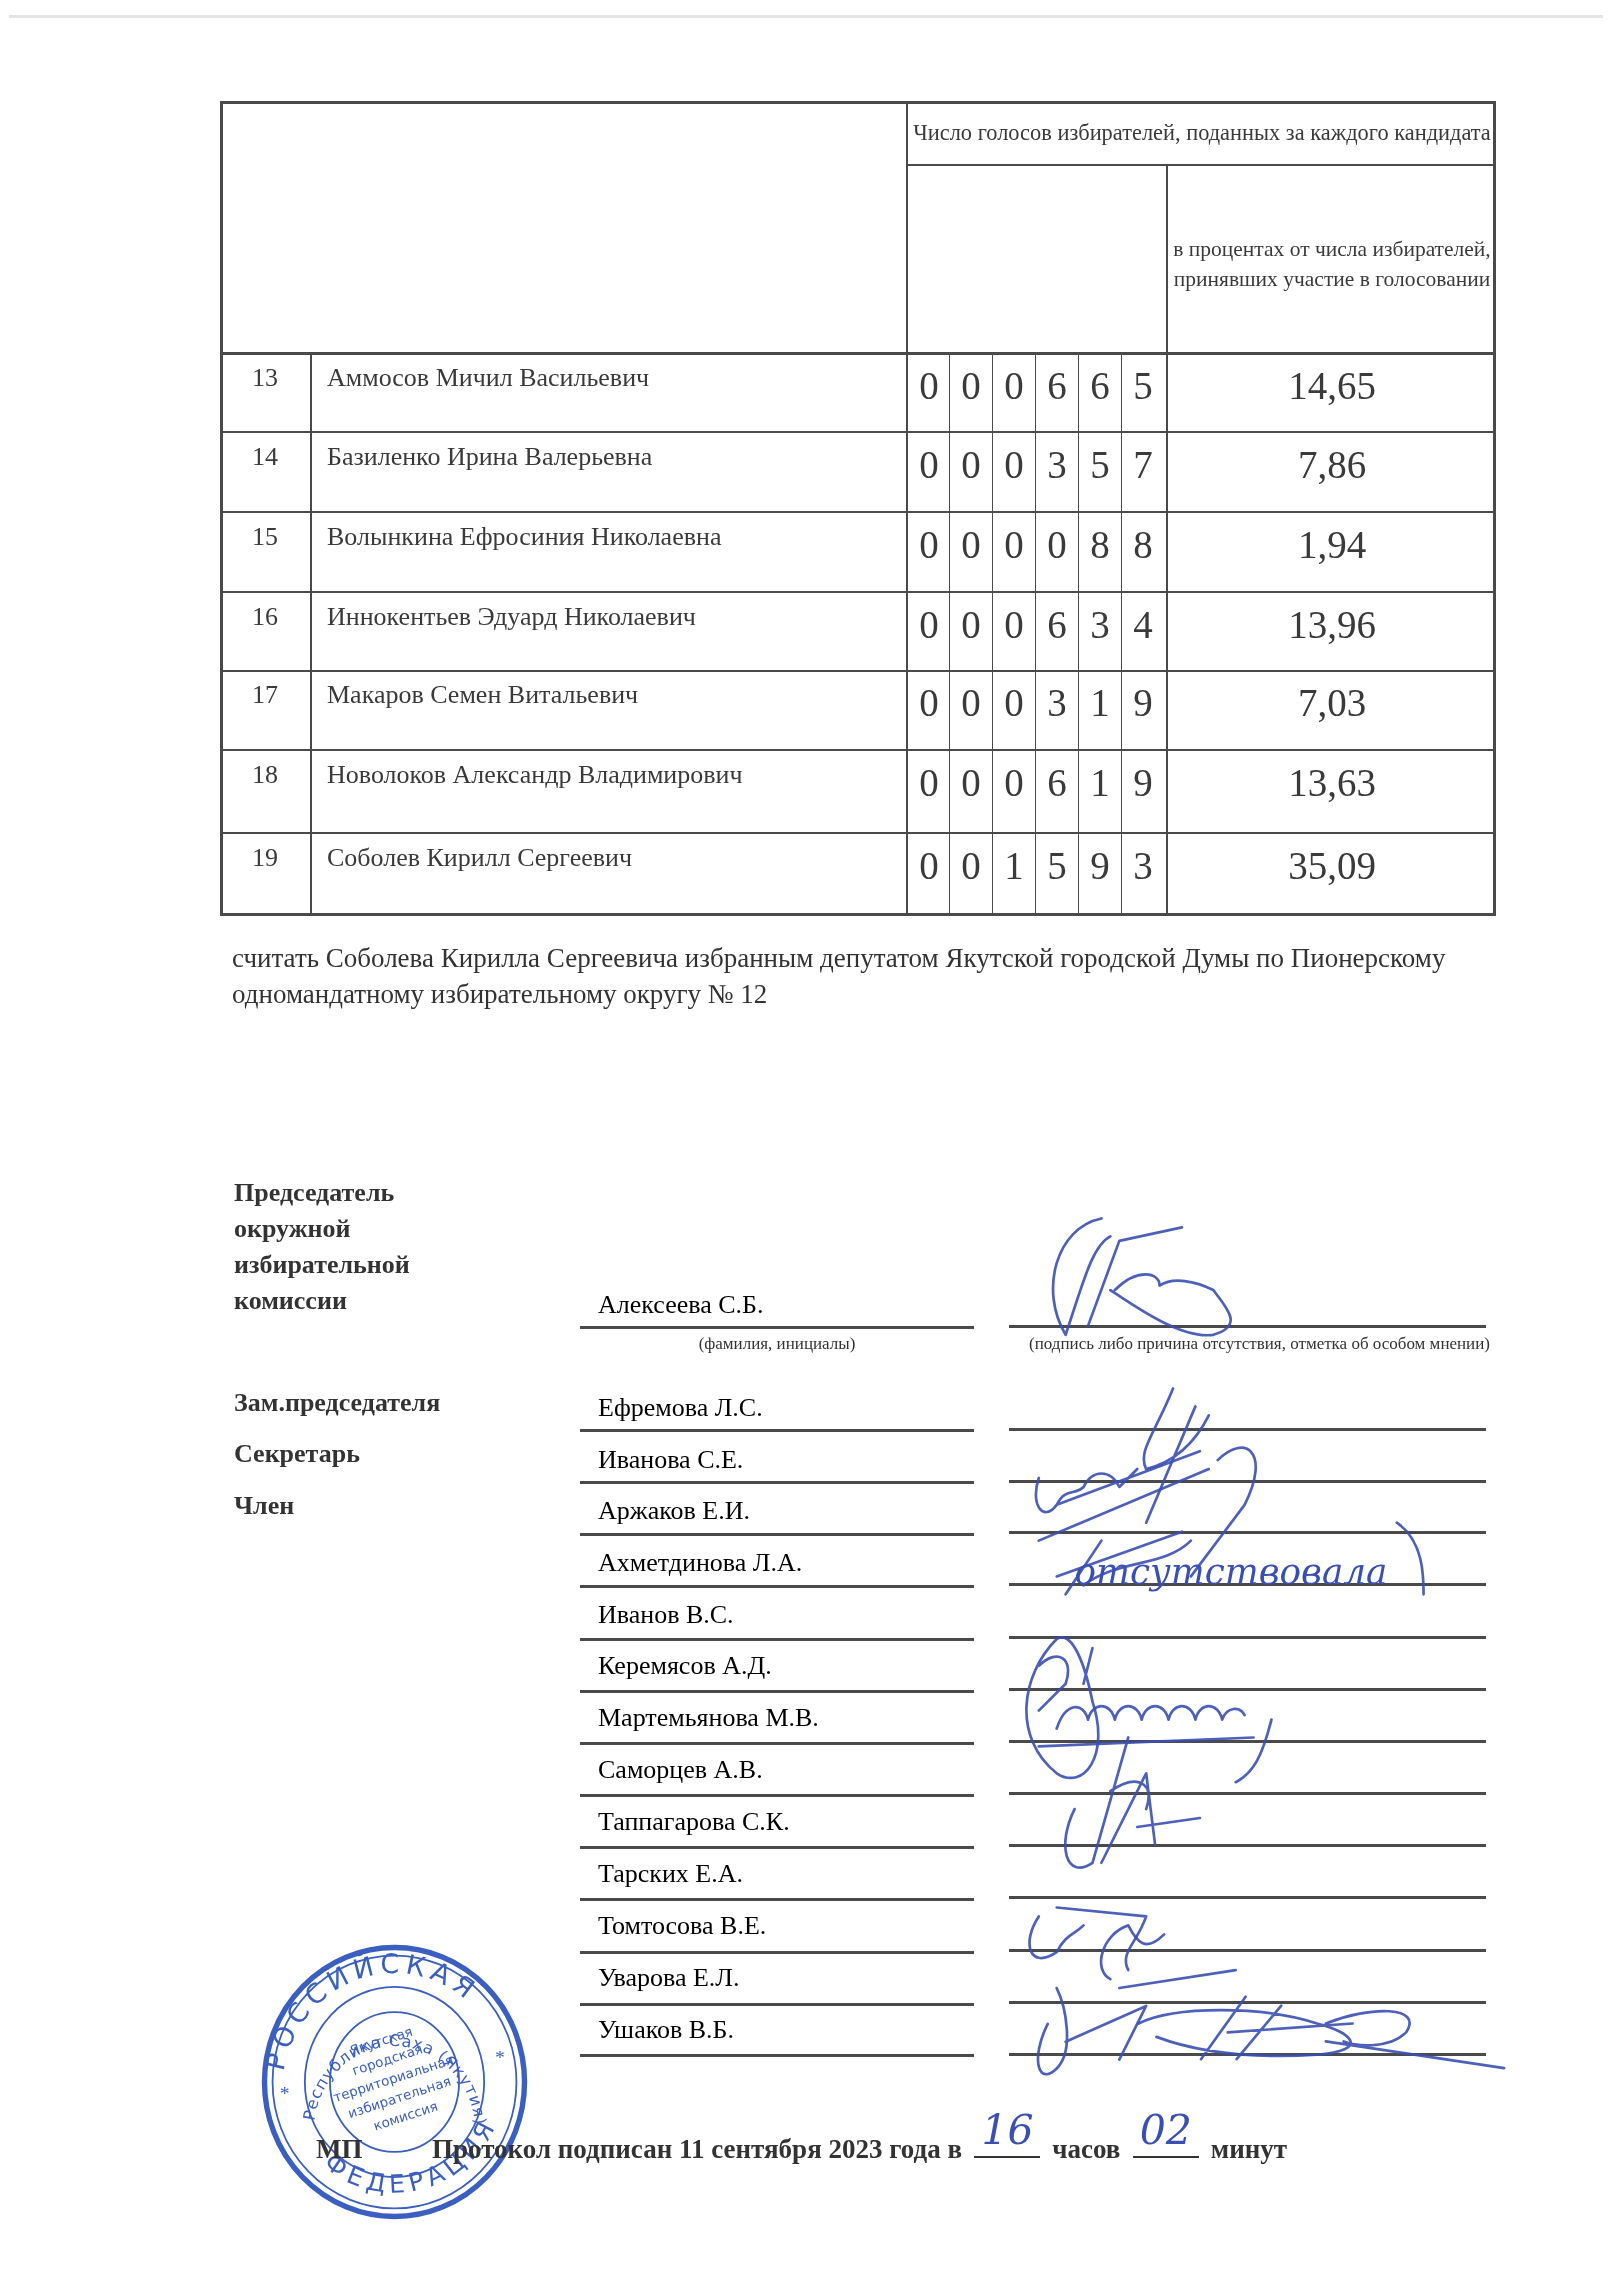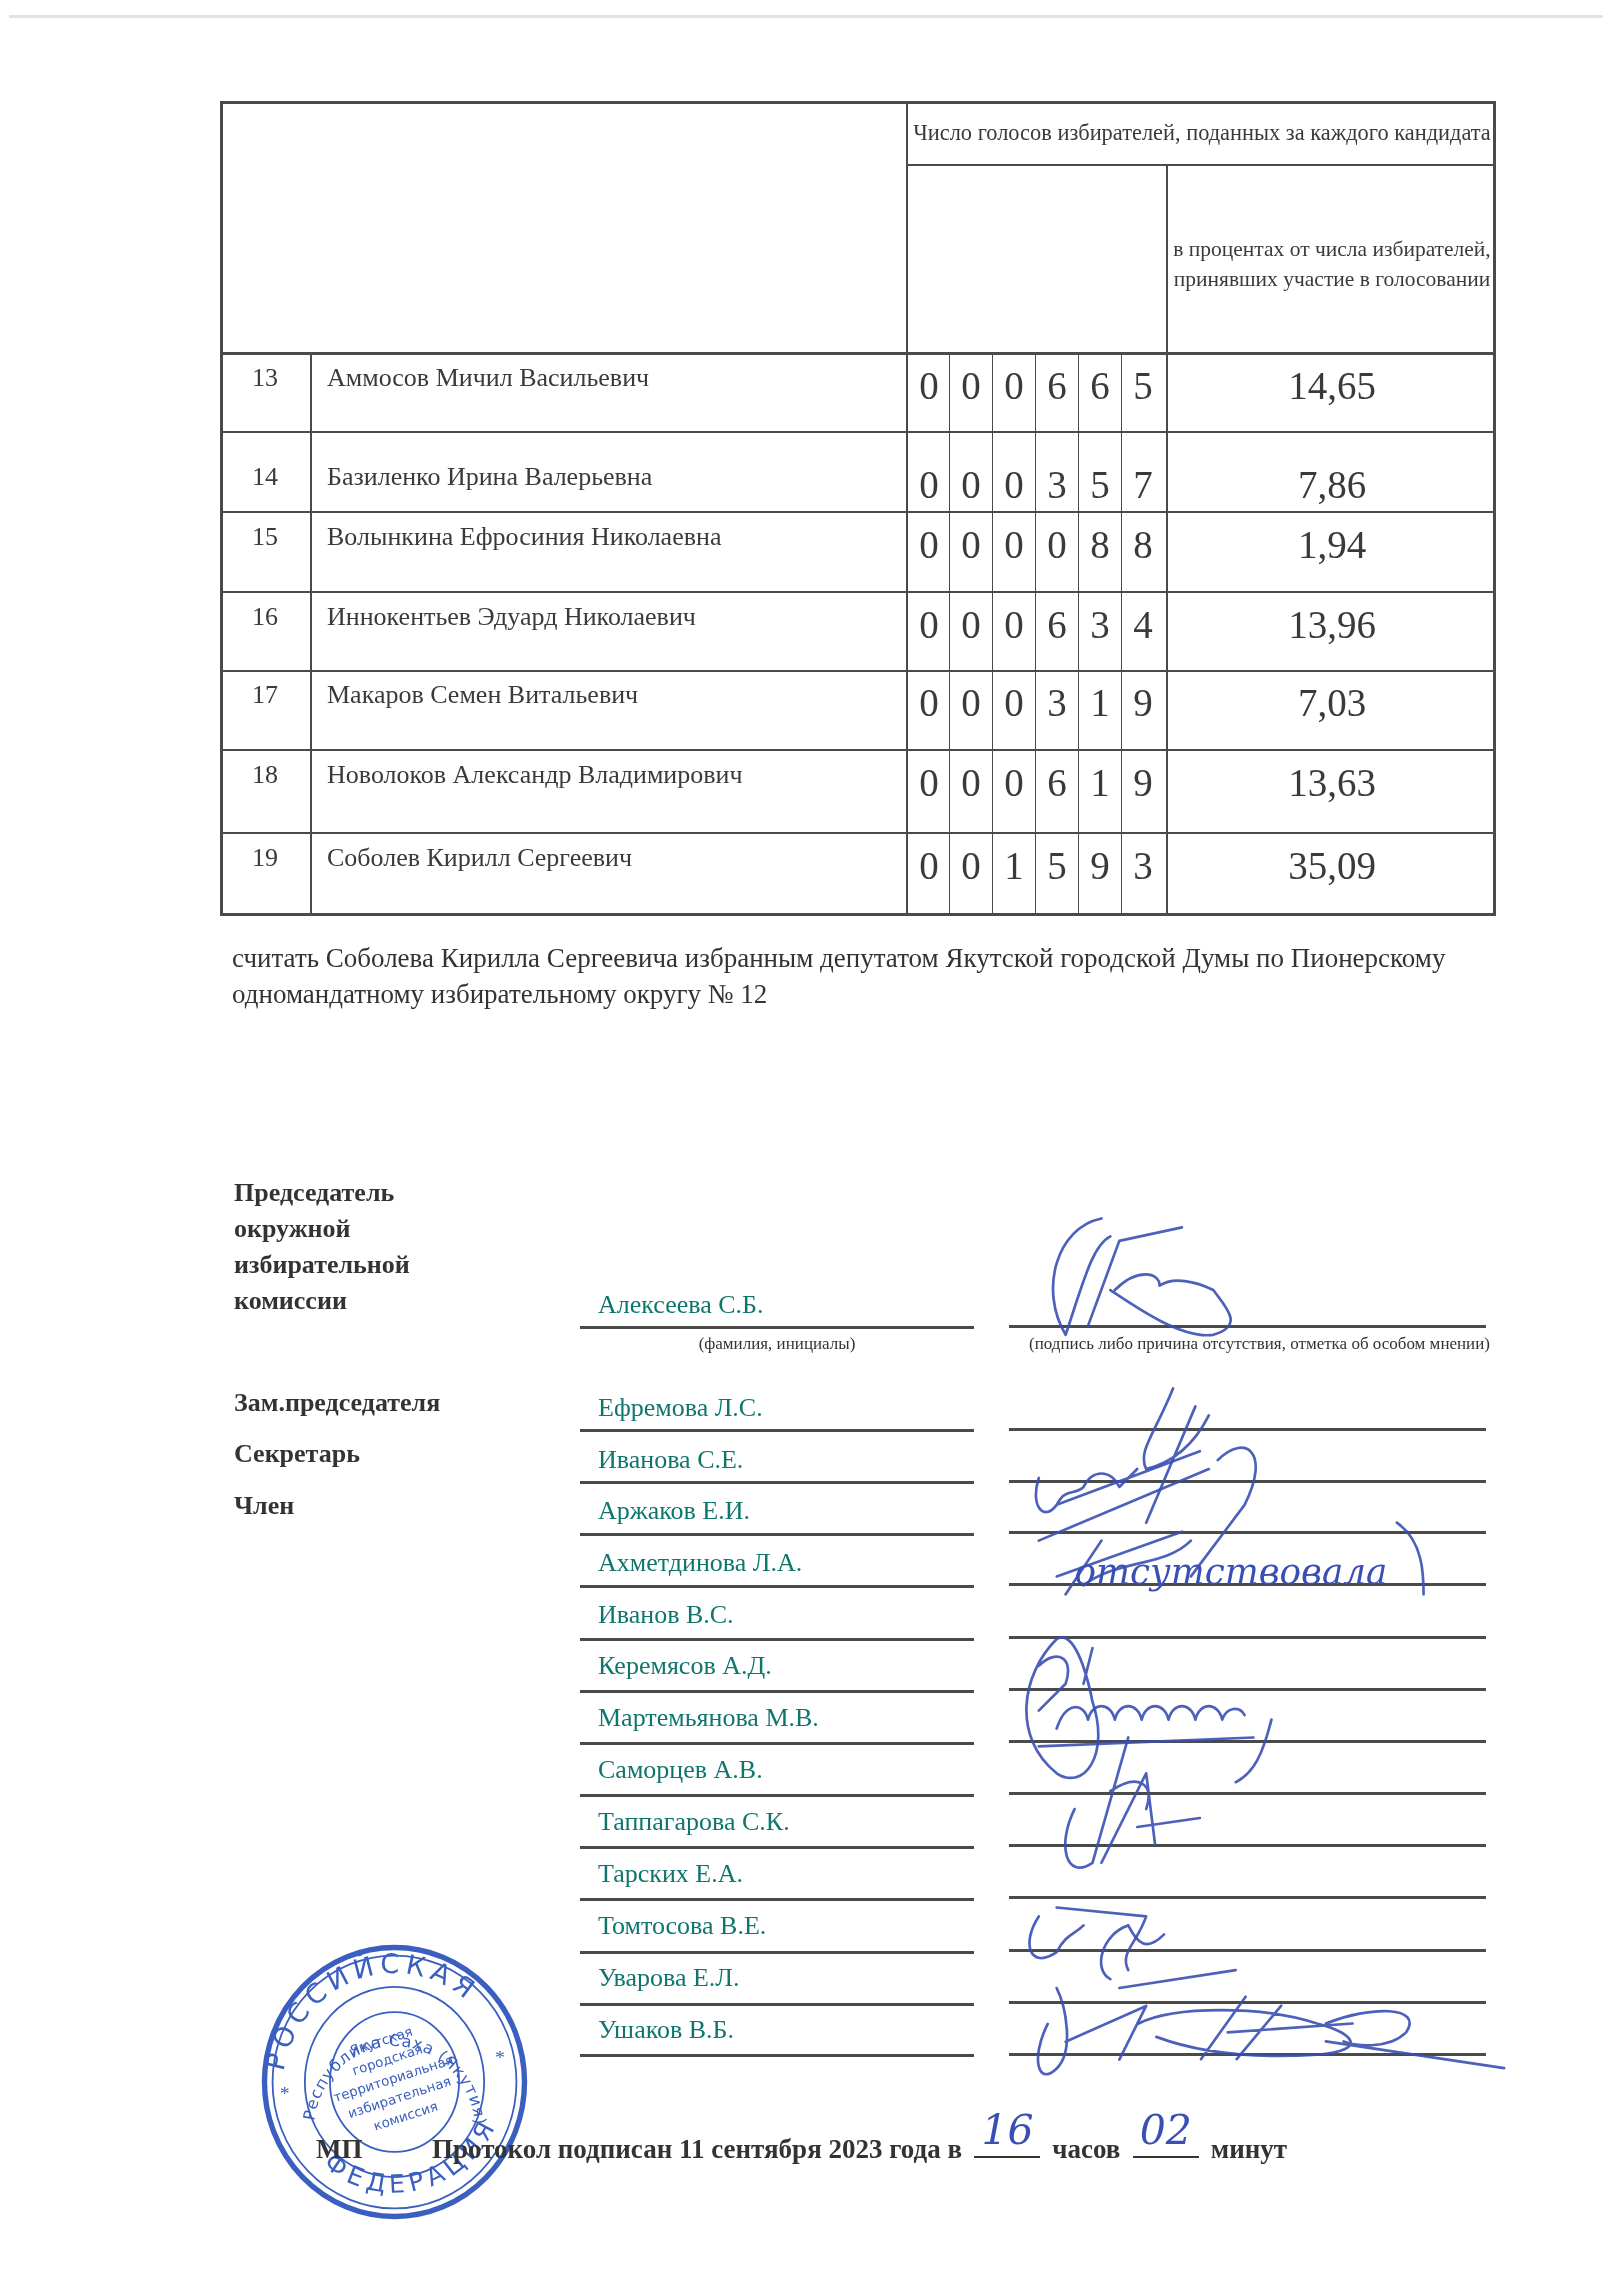--- a/index.html
+++ b/index.html
@@ -22,21 +22,21 @@
   .row .dg  { position:absolute; top:9px; width:42px; text-align:center; font-size:39px; line-height:45px; }
   .row .pc  { position:absolute; left:948px; width:328px; top:9px; text-align:center; font-size:39px; line-height:45px; }
 
   
   .para { position:absolute; left:232px; top:940px; width:1254px; font-size:27px; line-height:36px; text-align:justify; color:#333; }
   .para p { margin:0; }
   .para .decision { text-align:left; }
 
   
   .role { position:absolute; left:234px; font-weight:bold; font-size:26px; line-height:36px; color:#333; }
-  .sname { position:absolute; left:598px; font-size:26px; color:#0f766e; white-space:nowrap; }
+  .sname { position:absolute; left:598px; font-size:26px; color:#000000; white-space:nowrap; }
   .nline { position:absolute; left:580px; width:394px; height:2.7px; background:#4a4a4a; }
   .sline { position:absolute; left:1009px; width:477px; height:2.7px; background:#4a4a4a; }
   .caption { position:absolute; font-size:17px; color:#333; text-align:center; line-height:23px; }
 
   .sig { position:absolute; pointer-events:none; }
   .ink { fill:none; stroke:#3a4fb3; stroke-width:3; stroke-linecap:round; stroke-linejoin:round; opacity:.9; }
   .inktext { font-family:"DejaVu Serif",serif; font-style:italic; fill:#3a4fb3; }
 
   
   .footer { position:absolute; left:316px; top:2131px; font-weight:bold; font-size:27px; color:#333; white-space:nowrap; }
@@ -82,21 +82,21 @@
     <span class="idx">13</span>
     <span class="nm">Аммосов Мичил Васильевич</span>
     <span class="dg" style="left:688px">0</span>
     <span class="dg" style="left:730px">0</span>
     <span class="dg" style="left:773px">0</span>
     <span class="dg" style="left:816px">6</span>
     <span class="dg" style="left:859px">6</span>
     <span class="dg" style="left:902px">5</span>
     <span class="pc">14,65</span>
   </div>
-  <div class="row" style="top:352px">
+  <div class="row" style="top:332px">
     <span class="idx">14</span>
     <span class="nm">Базиленко Ирина Валерьевна</span>
     <span class="dg" style="left:688px">0</span>
     <span class="dg" style="left:730px">0</span>
     <span class="dg" style="left:773px">0</span>
     <span class="dg" style="left:816px">3</span>
     <span class="dg" style="left:859px">5</span>
     <span class="dg" style="left:902px">7</span>
     <span class="pc">7,86</span>
   </div>

